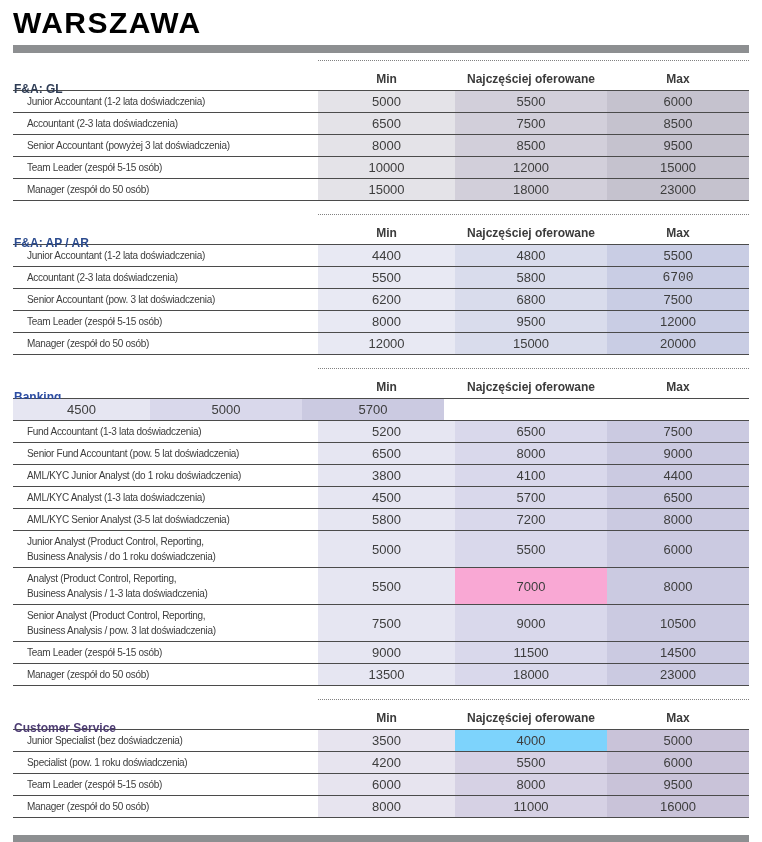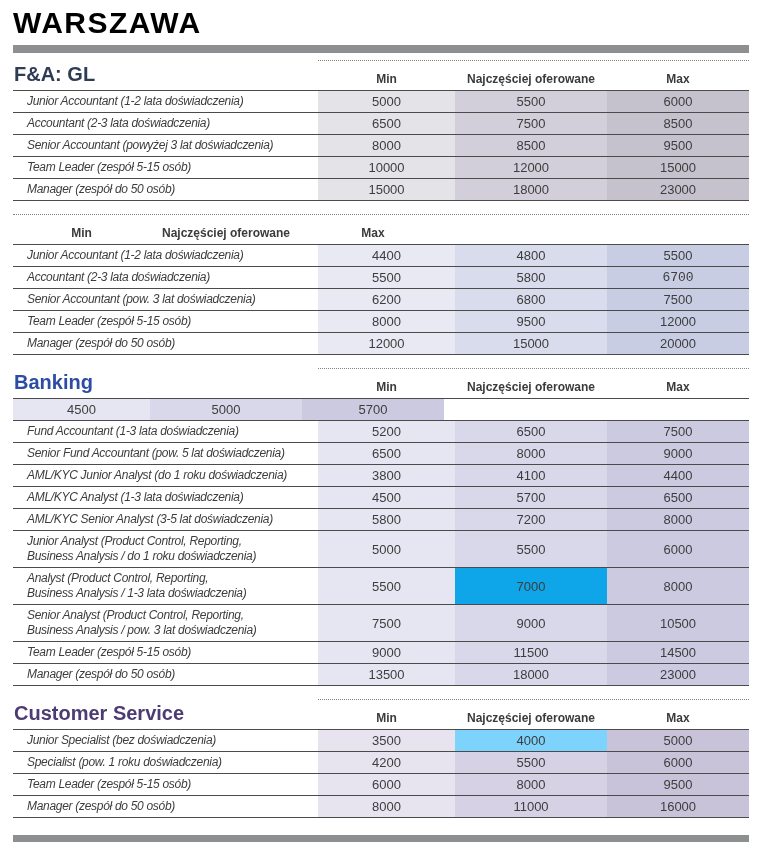--- a/index.html
+++ b/index.html
@@ -24,21 +24,21 @@
   }
   .title-bar { height: 8px; margin-top: 2px; }
 
   .section { margin-top: 13px; }
   .section:first-child { margin-top: 7px; }
 
   .section-header { display: flex; height: 30px; }
   .section-title {
     box-sizing: border-box; width: 305px;
     padding: 3px 0 0 1px;
-    font-size: 20px; font-weight: bold;
+    font-size: 12px; font-weight: bold; margin-top: 19px;
   }
   .numeric-head {
     flex: 1;
     border-top: 1px dotted #818181;
     display: flex; align-items: flex-end;
     padding-bottom: 4px;
   }
   .h {
     display: inline-block; text-align: center;
     font-weight: bold; font-size: 12px; color: #3b3b3b;
@@ -49,25 +49,24 @@
   .row {
     display: flex; align-items: stretch;
     border-top: 1px solid #4b4b4b;
     min-height: 22px; box-sizing: border-box;
   }
   .cell { box-sizing: border-box; }
   .cell.label {
     width: 305px;
     padding: 3px 4px 3px 14px;
     display: flex; align-items: center;
-    font-size: 12px; line-height: 15px;
+    font-size: 10px; line-height: 15px;
     letter-spacing: -0.3px;
     white-space: pre-line;
     color: #3d3d3d;
-    font-style: italic;
   }
   .cell.num {
     display: flex; align-items: center; justify-content: center;
     font-size: 13px; color: #3d3d3d;
   }
   .cell.min { width: 137px; } .cell.mid { width: 152px; } .cell.max { width: 142px; }
 
   .bottom-bar { height: 7px; margin-top: auto; margin-bottom: 0; }
 </style>
 </head>
@@ -119,20 +118,21 @@
     <div class="cell label">Manager (zespół do 50 osób)</div>
     <div class="cell num min" style="background: rgb(228, 227, 232);">15000</div>
     <div class="cell num mid" style="background: rgb(210, 207, 218);">18000</div>
     <div class="cell num max" style="background: rgb(197, 194, 206);">23000</div>
   </div>
 </div>
   </section>
 
   <section class="section">
     <div class="section-header">
+      <div class="section-title" style="color: rgb(43, 75, 142);">F&amp;A: AP / AR</div>
       <div class="numeric-head">
         <span class="h h-min">Min</span>
         <span class="h h-mid">Najczęściej oferowane</span>
         <span class="h h-max">Max</span>
       </div>
     </div>
     <div class="table">
   <div class="row">
     <div class="cell label">Junior Accountant (1-2 lata doświadczenia)</div>
     <div class="cell num min" style="background: rgb(232, 233, 243);">4400</div>
@@ -226,21 +226,21 @@
 Business Analysis / do 1 roku doświadczenia)</div>
     <div class="cell num min" style="background: rgb(230, 230, 242);">5000</div>
     <div class="cell num mid" style="background: rgb(217, 216, 235);">5500</div>
     <div class="cell num max" style="background: rgb(203, 202, 225);">6000</div>
   </div>
 
   <div class="row">
     <div class="cell label">Analyst (Product Control, Reporting,
 Business Analysis / 1-3 lata doświadczenia)</div>
     <div class="cell num min" style="background: rgb(230, 230, 242);">5500</div>
-    <div class="cell num mid" style="background: #0ea5e9;">7000</div>
+    <div class="cell num mid" style="background: #f9a8d4;">7000</div>
     <div class="cell num max" style="background: rgb(203, 202, 225);">8000</div>
   </div>
 
   <div class="row">
     <div class="cell label">Senior Analyst (Product Control, Reporting,
 Business Analysis / pow. 3 lat doświadczenia)</div>
     <div class="cell num min" style="background: rgb(230, 230, 242);">7500</div>
     <div class="cell num mid" style="background: rgb(217, 216, 235);">9000</div>
     <div class="cell num max" style="background: rgb(203, 202, 225);">10500</div>
   </div>

